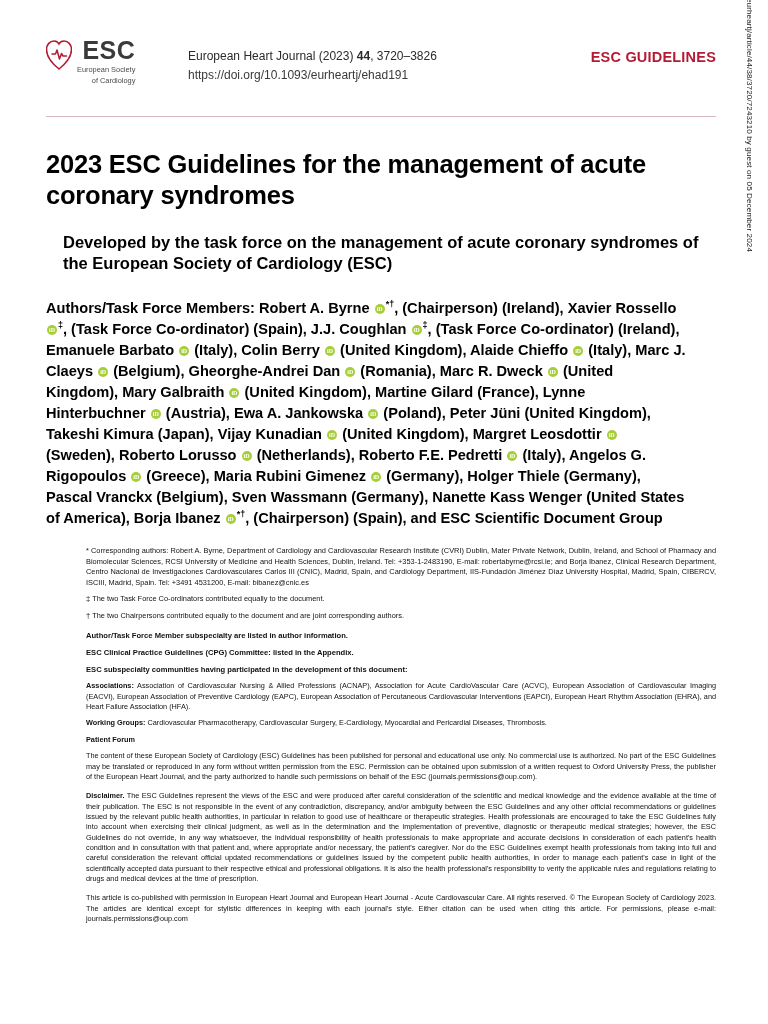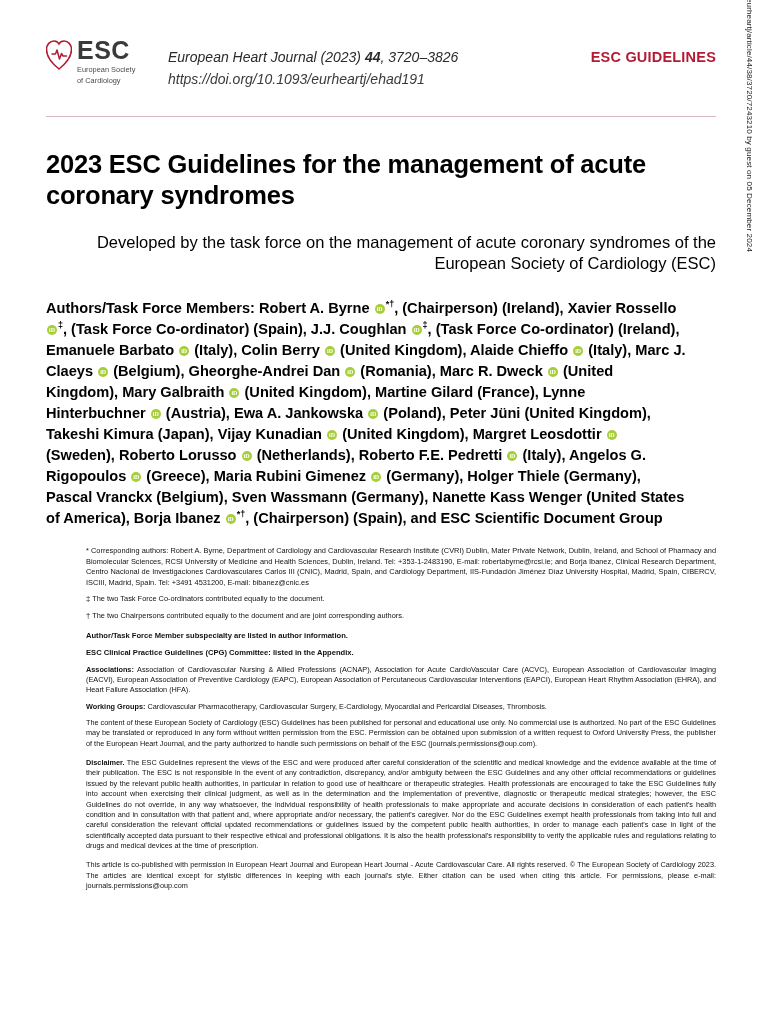--- a/index.html
+++ b/index.html
@@ -40,41 +40,41 @@
   .logo-heart {
     width: 26px;
     height: 30px;
     margin-right: 5px;
     margin-top: 2px;
     position: relative;
     flex: 0 0 26px;
   }
   .logo-text {
     line-height: 1.05;
+    text-align: right;
   }
   .esc-word {
     font-size: 25px;
     font-weight: bold;
     letter-spacing: 0.5px;
     color: #3a3a3a;
     line-height: 1;
   }
   .esc-sub {
     font-size: 7.4px;
     color: #4a4a4a;
     line-height: 1.25;
     margin-top: 2px;
   }
   .journal-block {
-    margin-left: 4px;
+    margin-left: 24px;
     padding-top: 9px;
-    font-size: 14px;
+    font-size: 12px;
     color: #2a2a2a;
     line-height: 1.55;
-    font-style: italic;
   }
   .journal-block .vol {
     font-weight: bold;
   }
   .doi {
     color: #3a3a3a;
   }
   .guidelines-tag {
     position: absolute;
     right: 0;
@@ -94,24 +94,23 @@
     font-size: 25.5px;
     line-height: 1.2;
     font-weight: bold;
     margin: 32px 0 0 0;
     letter-spacing: -0.2px;
     max-width: 610px;
   }
   h2.subtitle {
     font-size: 16.5px;
     line-height: 1.28;
-    font-weight: normal;
+    font-weight: bold;
     margin: 22px 0 0 17px;
     max-width: 660px;
-    text-align: right;
   }
 
   
   .authors {
     margin-top: 24px;
     font-size: 14.6px;
     font-weight: bold;
     line-height: 1.44;
     max-width: 640px;
   }
@@ -225,22 +224,24 @@
   <h2 class="subtitle">Developed by the task force on the management of acute coronary syndromes of the European Society of Cardiology (ESC)</h2>
 
   <div class="authors">Authors/Task Force Members: Robert A. Byrne <span class="orcid"></span><sup class="mark">*†</sup>, (Chairperson) (Ireland), Xavier Rossello <span class="orcid"></span><sup class="mark">‡</sup>, (Task Force Co-ordinator) (Spain), J.J. Coughlan <span class="orcid"></span><sup class="mark">‡</sup>, (Task Force Co-ordinator) (Ireland), Emanuele Barbato <span class="orcid"></span> (Italy), Colin Berry <span class="orcid"></span> (United Kingdom), Alaide Chieffo <span class="orcid"></span> (Italy), Marc J. Claeys <span class="orcid"></span> (Belgium), Gheorghe-Andrei Dan <span class="orcid"></span> (Romania), Marc R. Dweck <span class="orcid"></span> (United Kingdom), Mary Galbraith <span class="orcid"></span> (United Kingdom), Martine Gilard (France), Lynne Hinterbuchner <span class="orcid"></span> (Austria), Ewa A. Jankowska <span class="orcid"></span> (Poland), Peter Jüni (United Kingdom), Takeshi Kimura (Japan), Vijay Kunadian <span class="orcid"></span> (United Kingdom), Margret Leosdottir <span class="orcid"></span> (Sweden), Roberto Lorusso <span class="orcid"></span> (Netherlands), Roberto F.E. Pedretti <span class="orcid"></span> (Italy), Angelos G. Rigopoulos <span class="orcid"></span> (Greece), Maria Rubini Gimenez <span class="orcid"></span> (Germany), Holger Thiele (Germany), Pascal Vranckx (Belgium), Sven Wassmann (Germany), Nanette Kass Wenger (United States of America), Borja Ibanez <span class="orcid"></span><sup class="mark">*†</sup>, (Chairperson) (Spain), and ESC Scientific Document Group</div>
 
   <div class="notes">
     <p class="small-note">* Corresponding authors: Robert A. Byrne, Department of Cardiology and Cardiovascular Research Institute (CVRI) Dublin, Mater Private Network, Dublin, Ireland, and School of Pharmacy and Biomolecular Sciences, RCSI University of Medicine and Health Sciences, Dublin, Ireland. Tel: +353-1-2483190, E-mail: robertabyrne@rcsi.ie; and Borja Ibanez, Clinical Research Department, Centro Nacional de Investigaciones Cardiovasculares Carlos III (CNIC), Madrid, Spain, and Cardiology Department, IIS-Fundación Jiménez Díaz University Hospital, Madrid, Spain, CIBERCV, ISCIII, Madrid, Spain. Tel: +3491 4531200, E-mail: bibanez@cnic.es</p>
     <p class="small-note"><span class="sym">‡</span> <span>The two Task Force Co-ordinators contributed equally to the document.</span></p>
     <p class="small-note"><span class="sym">†</span> <span>The two Chairpersons contributed equally to the document and are joint corresponding authors.</span></p>
     <p class="head-line gap">Author/Task Force Member subspecialty are listed in author information.</p>
     <p class="head-line">ESC Clinical Practice Guidelines (CPG) Committee: listed in the Appendix.</p>
+    <p class="head-line">ESC subspecialty communities having participated in the development of this document:</p>
     <p><span class="bold-lead">Associations:</span><span> Association of Cardiovascular Nursing &amp; Allied Professions (ACNAP), Association for Acute CardioVascular Care (ACVC), European Association of Cardiovascular Imaging (EACVI), European Association of Preventive Cardiology (EAPC), European Association of Percutaneous Cardiovascular Interventions (EAPCI), European Heart Rhythm Association (EHRA), and Heart Failure Association (HFA).</span></p>
     <p><span class="bold-lead">Working Groups:</span><span> Cardiovascular Pharmacotherapy, Cardiovascular Surgery, E-Cardiology, Myocardial and Pericardial Diseases, Thrombosis.</span></p>
+    <p class="bold-lead">Patient Forum</p>
     <p class="disclaimer">The content of these European Society of Cardiology (ESC) Guidelines has been published for personal and educational use only. No commercial use is authorized. No part of the ESC Guidelines may be translated or reproduced in any form without written permission from the ESC. Permission can be obtained upon submission of a written request to Oxford University Press, the publisher of the European Heart Journal, and the party authorized to handle such permissions on behalf of the ESC (journals.permissions@oup.com).</p>
     <p class="disclaimer gap"><span class="bold-lead">Disclaimer.</span><span> The ESC Guidelines represent the views of the ESC and were produced after careful consideration of the scientific and medical knowledge and the evidence available at the time of their publication. The ESC is not responsible in the event of any contradiction, discrepancy, and/or ambiguity between the ESC Guidelines and any other official recommendations or guidelines issued by the relevant public health authorities, in particular in relation to good use of healthcare or therapeutic strategies. Health professionals are encouraged to take the ESC Guidelines fully into account when exercising their clinical judgment, as well as in the determination and the implementation of preventive, diagnostic or therapeutic medical strategies; however, the ESC Guidelines do not override, in any way whatsoever, the individual responsibility of health professionals to make appropriate and accurate decisions in consideration of each patient's health condition and in consultation with that patient and, where appropriate and/or necessary, the patient's caregiver. Nor do the ESC Guidelines exempt health professionals from taking into full and careful consideration the relevant official updated recommendations or guidelines issued by the competent public health authorities, in order to manage each patient's case in light of the scientifically accepted data pursuant to their respective ethical and professional obligations. It is also the health professional's responsibility to verify the applicable rules and regulations relating to drugs and medical devices at the time of prescription.</span></p>
     <p class="disclaimer gap">This article is co-published with permission in European Heart Journal and European Heart Journal - Acute Cardiovascular Care. All rights reserved. © The European Society of Cardiology 2023. The articles are identical except for stylistic differences in keeping with each journal's style. Either citation can be used when citing this article. For permissions, please e-mail: journals.permissions@oup.com</p>
   </div>
 
   <div class="side-note">Downloaded from https://academic.oup.com/eurheartj/article/44/38/3720/7243210 by guest on 05 December 2024</div>
 
 </div>
 
 </body></html>

